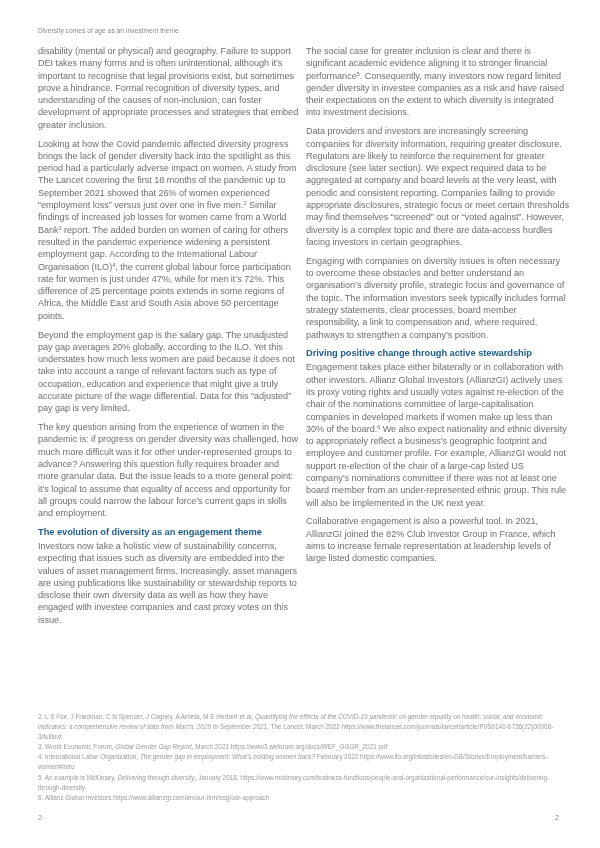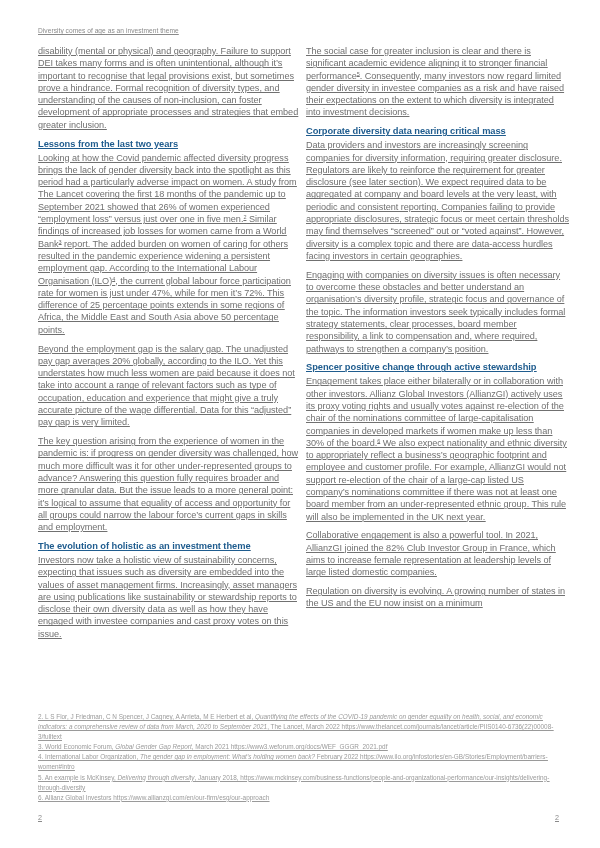--- a/index.html
+++ b/index.html
@@ -1,15 +1,15 @@
 <!DOCTYPE html>
 <html><head>
   <meta charset="utf-8">
   <style>
-    * { box-sizing: border-box; margin: 0; padding: 0; text-decoration: underline; }
+    * { box-sizing: border-box; margin: 0; padding: 0; }
     html, body { width: 600px; height: 848px; background: #ffffff; overflow: hidden; }
     body {
       position: relative;
       font-family: "Liberation Sans", "DejaVu Sans", sans-serif;
       color: #6b6b6b;
     }
     .running-header {
       position: absolute;
       left: 38px; top: 27px;
       font-size: 6.6px;
@@ -64,41 +64,38 @@
     .page-num.right { left: 555px; }
   </style>
 </head>
 <body>
 
 <div class="running-header">Diversity comes of age as an investment theme</div>
 
 <div class="column col-left">
   <p class="body">disability (mental or physical) and geography. Failure to support DEI takes many forms and is often unintentional, although it’s important to recognise that legal provisions exist, but sometimes prove a hindrance. Formal recognition of diversity types, and understanding of the causes of non-inclusion, can foster development of appropriate processes and strategies that embed greater inclusion.</p>
 
-  <h2 class="section">Lessons from the last two years</h2>
   <p class="body"><span>Looking at how the Covid pandemic affected diversity progress brings the lack of gender diversity back into the spotlight as this period had a particularly adverse impact on women. A study from The Lancet covering the first 18 months of the pandemic up to September 2021 showed that 26% of women experienced “employment loss” versus just over one in five men.</span><sup class="fn">2</sup><span> Similar findings of increased job losses for women came from a World Bank</span><sup class="fn">3</sup><span> report. The added burden on women of caring for others resulted in the pandemic experience widening a persistent employment gap. According to the International Labour Organisation (ILO)</span><sup class="fn">4</sup><span>, the current global labour force participation rate for women is just under 47%, while for men it’s 72%. This difference of 25 percentage points extends in some regions of Africa, the Middle East and South Asia above 50 percentage points.</span></p>
   <p class="body">Beyond the employment gap is the salary gap. The unadjusted pay gap averages 20% globally, according to the ILO. Yet this understates how much less women are paid because it does not take into account a range of relevant factors such as type of occupation, education and experience that might give a truly accurate picture of the wage differential. Data for this “adjusted” pay gap is very limited.</p>
   <p class="body">The key question arising from the experience of women in the pandemic is: if progress on gender diversity was challenged, how much more difficult was it for other under-represented groups to advance? Answering this question fully requires broader and more granular data. But the issue leads to a more general point: it’s logical to assume that equality of access and opportunity for all groups could narrow the labour force’s current gaps in skills and employment.</p>
 
-  <h2 class="section">The evolution of holistic as an investment theme</h2>
+  <h2 class="section">The evolution of diversity as an engagement theme</h2>
   <p class="body">Investors now take a holistic view of sustainability concerns, expecting that issues such as diversity are embedded into the values of asset management firms. Increasingly, asset managers are using publications like sustainability or stewardship reports to disclose their own diversity data as well as how they have engaged with investee companies and cast proxy votes on this issue.</p>
 </div>
 
 <div class="column col-right">
   <p class="body"><span>The social case for greater inclusion is clear and there is significant academic evidence aligning it to stronger financial performance</span><sup class="fn">5</sup><span>. Consequently, many investors now regard limited gender diversity in investee companies as a risk and have raised their expectations on the extent to which diversity is integrated into investment decisions.</span></p>
 
-  <h2 class="section">Corporate diversity data nearing critical mass</h2>
   <p class="body">Data providers and investors are increasingly screening companies for diversity information, requiring greater disclosure. Regulators are likely to reinforce the requirement for greater disclosure (see later section). We expect required data to be aggregated at company and board levels at the very least, with periodic and consistent reporting. Companies failing to provide appropriate disclosures, strategic focus or meet certain thresholds may find themselves “screened” out or “voted against”. However, diversity is a complex topic and there are data-access hurdles facing investors in certain geographies.</p>
   <p class="body">Engaging with companies on diversity issues is often necessary to overcome these obstacles and better understand an organisation’s diversity profile, strategic focus and governance of the topic. The information investors seek typically includes formal strategy statements, clear processes, board member responsibility, a link to compensation and, where required, pathways to strengthen a company’s position.</p>
 
-  <h2 class="section">Spencer positive change through active stewardship</h2>
+  <h2 class="section">Driving positive change through active stewardship</h2>
   <p class="body"><span>Engagement takes place either bilaterally or in collaboration with other investors. Allianz Global Investors (AllianzGI) actively uses its proxy voting rights and usually votes against re-election of the chair of the nominations committee of large-capitalisation companies in developed markets if women make up less than 30% of the board.</span><sup class="fn">6</sup><span> We also expect nationality and ethnic diversity to appropriately reflect a business’s geographic footprint and employee and customer profile. For example, AllianzGI would not support re-election of the chair of a large-cap listed US company’s nominations committee if there was not at least one board member from an under-represented ethnic group. This rule will also be implemented in the UK next year.</span></p>
   <p class="body">Collaborative engagement is also a powerful tool. In 2021, AllianzGI joined the 82% Club Investor Group in France, which aims to increase female representation at leadership levels of large listed domestic companies.</p>
 
-  <p class="body">Regulation on diversity is evolving. A growing number of states in the US and the EU now insist on a minimum</p>
 </div>
 
 <div class="footnotes">
   <span class="fn-line"><span>2. L S Flor, J Friedman, C N Spencer, J Cagney, A Arrieta, M E Herbert et al, </span><em>Quantifying the effects of the COVID-19 pandemic on gender equality on health, social, and economic indicators: a comprehensive review of data from March, 2020 to September 2021</em><span>, The Lancet, March 2022 https://www.thelancet.com/journals/lancet/article/PIIS0140-6736(22)00008-3/fulltext</span></span>
   <span class="fn-line"><span>3. World Economic Forum, </span><em>Global Gender Gap Report</em><span>, March 2021 https://www3.weforum.org/docs/WEF_GGGR_2021.pdf</span></span>
   <span class="fn-line"><span>4. International Labor Organization, </span><em>The gender gap in employment: What’s holding women back?</em><span> February 2022 https://www.ilo.org/infostories/en-GB/Stories/Employment/barriers-women#intro</span></span>
   <span class="fn-line"><span>5. An example is McKinsey, </span><em>Delivering through diversity</em><span>, January 2018, https://www.mckinsey.com/business-functions/people-and-organizational-performance/our-insights/delivering-through-diversity</span></span>
   <span class="fn-line"><span>6. Allianz Global Investors https://www.allianzgi.com/en/our-firm/esg/our-approach</span><em></em><span></span></span>
 </div>
 

